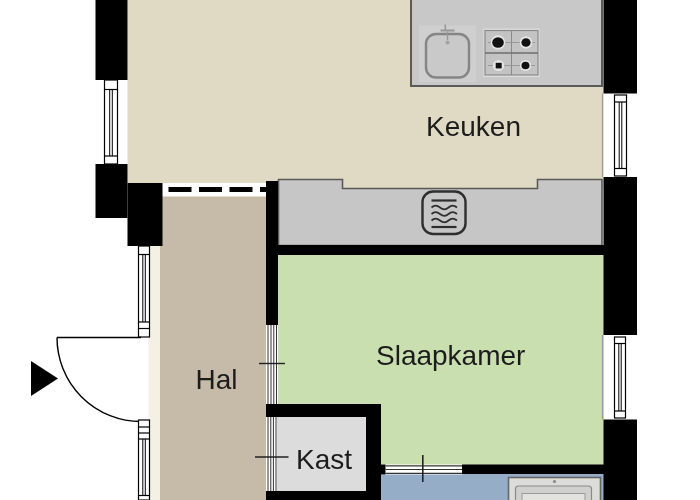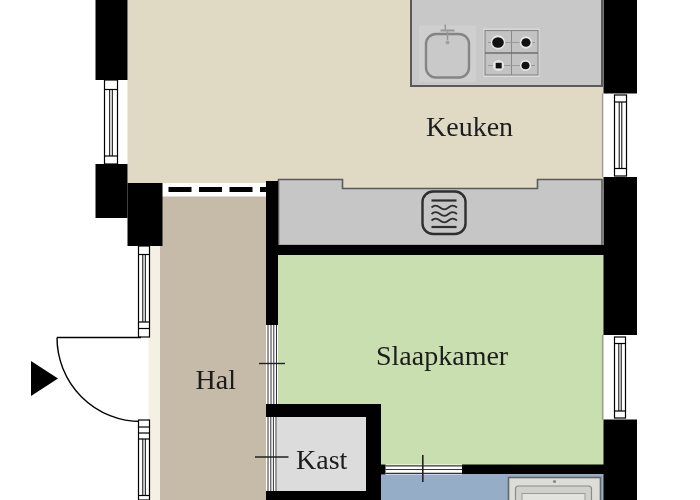--- a/index.html
+++ b/index.html
@@ -1,17 +1,17 @@
 <!DOCTYPE html>
 <html><head>
 <meta charset="utf-8">
 <style>
 html,body{margin:0;padding:0;background:#fff;}
 #plan{position:relative;width:696px;height:500px;overflow:hidden;
- font-family:Liberation Serif, serif;}
+ font-family:Liberation Sans, sans-serif;}
 svg{display:block;}
 </style>
 </head>
 <body>
 <div id="plan">
 <svg width="700" height="500" viewBox="0 0 700 500">
 
 <rect x="127.5" y="0" width="476" height="190" fill="#e0dac5"></rect>
 
 <rect x="411" y="-3" width="191" height="89" fill="#c8c8c8" stroke="#5a5a5a" stroke-width="2"></rect>

